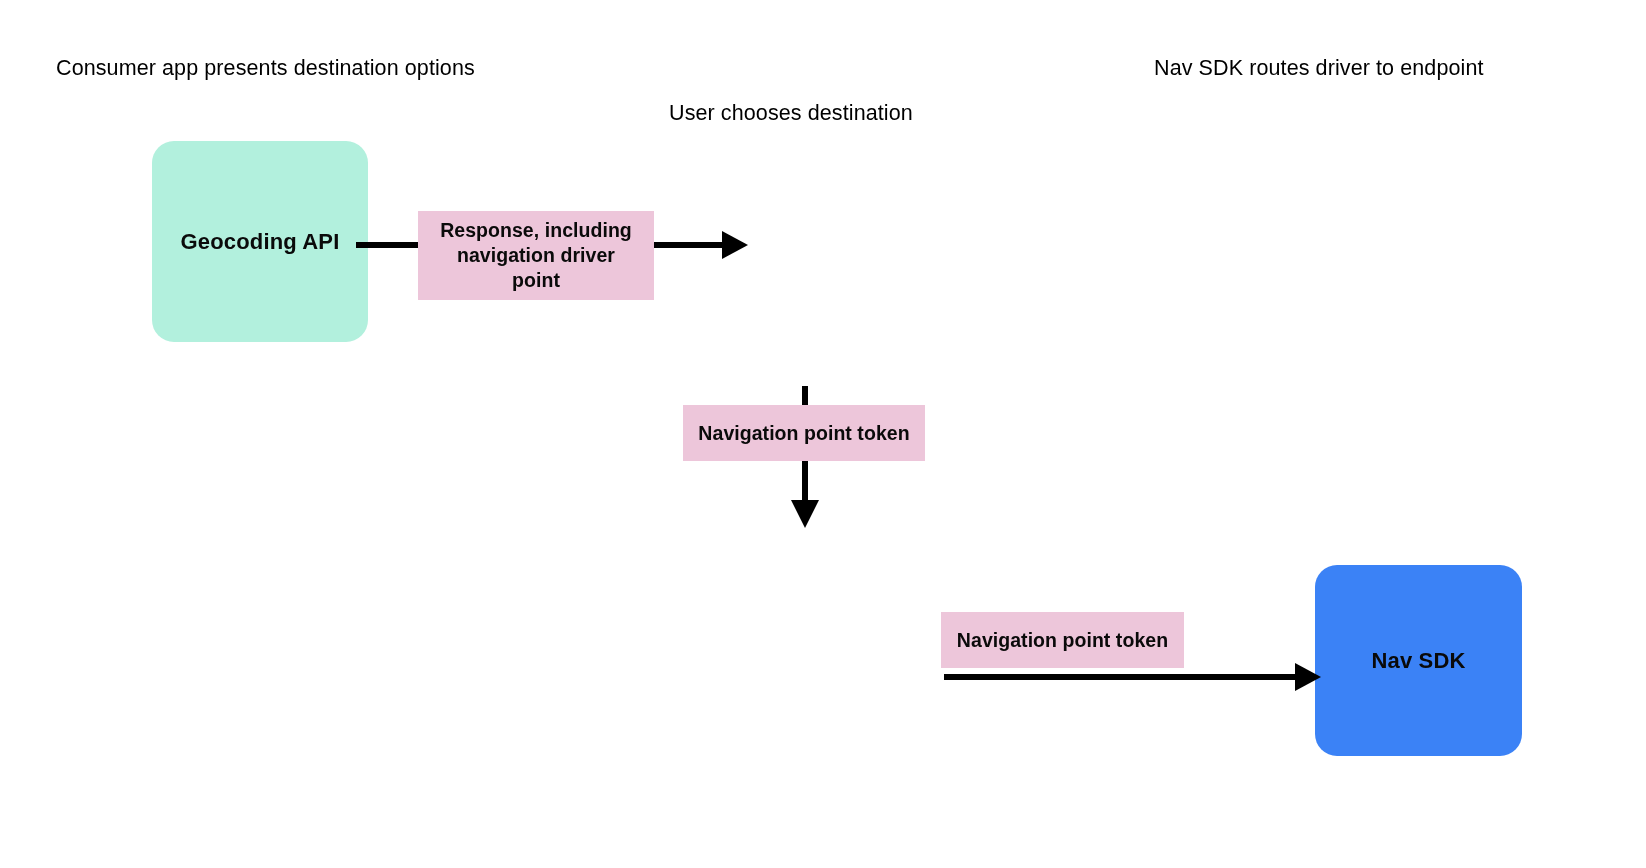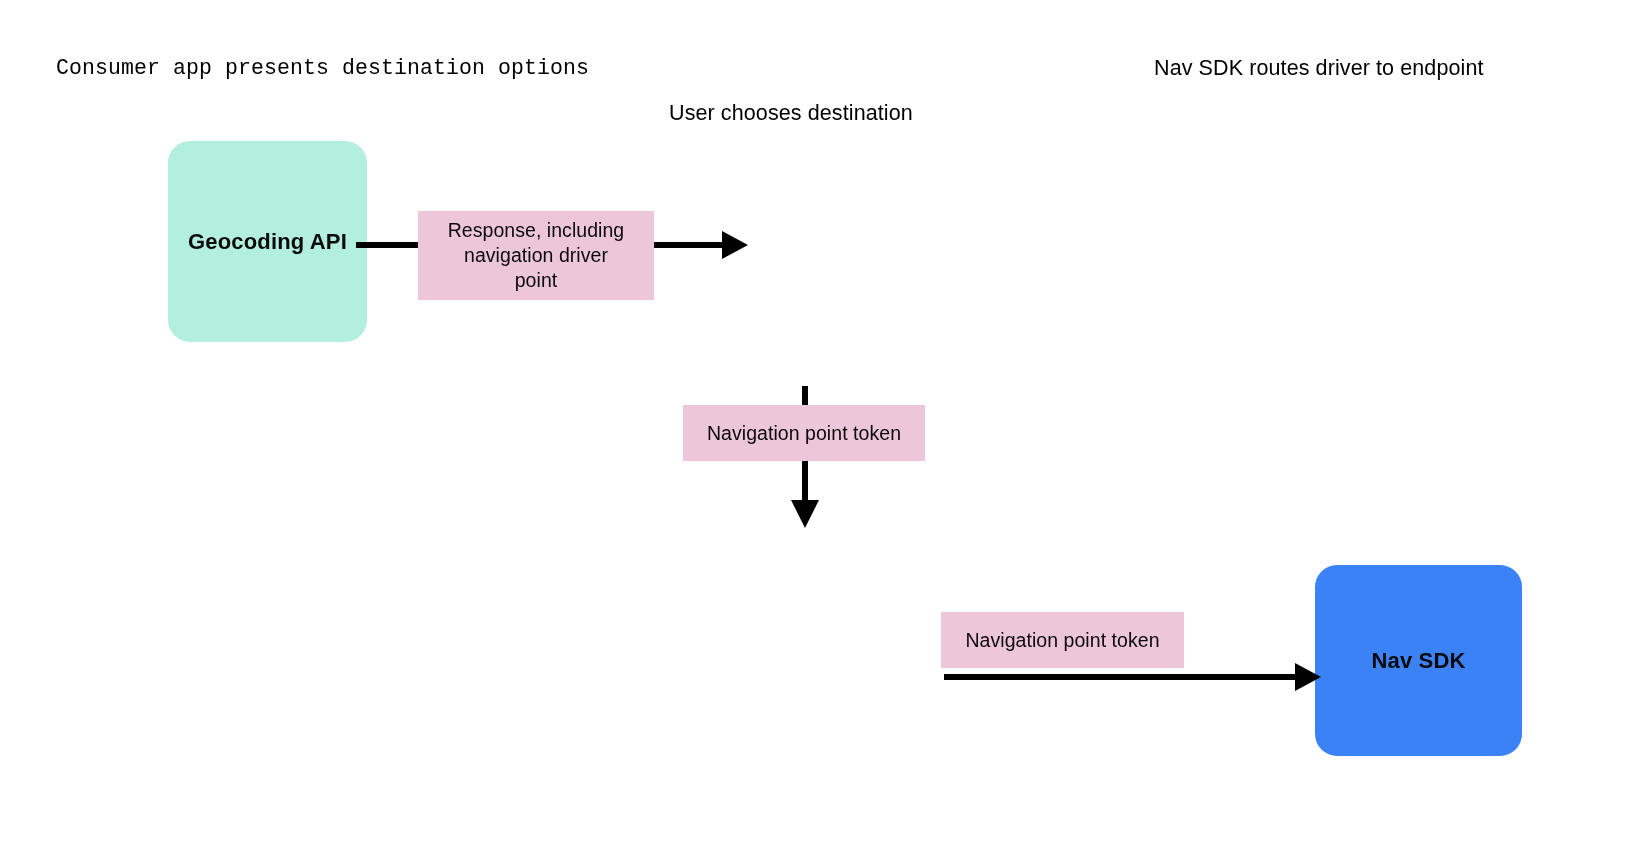--- a/index.html
+++ b/index.html
@@ -55,59 +55,59 @@
     align-items: center;
     justify-content: center;
     box-sizing: border-box;
     z-index: 3;
   }
   .edge-label-text {
     font-size: 19.5px;
     line-height: 1.28;
     color: #0a0a0a;
     text-align: center;
-    font-weight: 400;
+    font-weight: 700;
     letter-spacing: 0.05px;
     padding: 0 6px;
   }
 
   
   .edge-svg {
     position: absolute;
     overflow: visible;
     z-index: 1;
   }
 </style>
 </head>
 <body>
 
 <div id="canvas">
 
-  <div class="col-header" style="left:56px; top:56px;font-family:Liberation Mono, monospace;">Consumer app presents destination options</div>
+  <div class="col-header" style="left:56px; top:56px;">Consumer app presents destination options</div>
 
   <div class="col-header" style="left:669px; top:56px;margin-top:45px;">User chooses destination</div>
 
   <div class="col-header" style="left:1154px; top:56px;">Nav SDK routes driver to endpoint</div>
 
   <svg class="edge-svg" style="left:356px; top:225px;" width="390" height="40">
     <line x1="0" y1="20" x2="368" y2="20" stroke="#000000" stroke-width="6"></line>
     <polygon points="366,6 392,20 366,34" fill="#000000"></polygon>
   </svg>
 
   <svg class="edge-svg" style="left:785px; top:386px;" width="40" height="150">
     <line x1="20" y1="0" x2="20" y2="116" stroke="#000000" stroke-width="6"></line>
     <polygon points="6,114 34,114 20,142" fill="#000000"></polygon>
   </svg>
 
   <svg class="edge-svg" style="left:944px; top:657px;" width="390" height="40">
     <line x1="0" y1="20" x2="353" y2="20" stroke="#000000" stroke-width="6"></line>
     <polygon points="351,6 377,20 351,34" fill="#000000"></polygon>
   </svg>
 
-  <div class="node" style="left:168px; top:141px; width:199px; height:201px; background:#b2f0dd;">
+  <div class="node" style="left:152px; top:141px; width:216px; height:201px; background:#b2f0dd;">
     <span class="node-label">Geocoding API</span>
   </div>
 
 
 
   <div class="node" style="left:1315px; top:565px; width:207px; height:191px; background:#3b82f6;">
     <span class="node-label">Nav SDK</span>
   </div>
 
   <div class="edge-label" style="left:418px; top:211px; width:236px; height:89px; background:#edc6da;">

